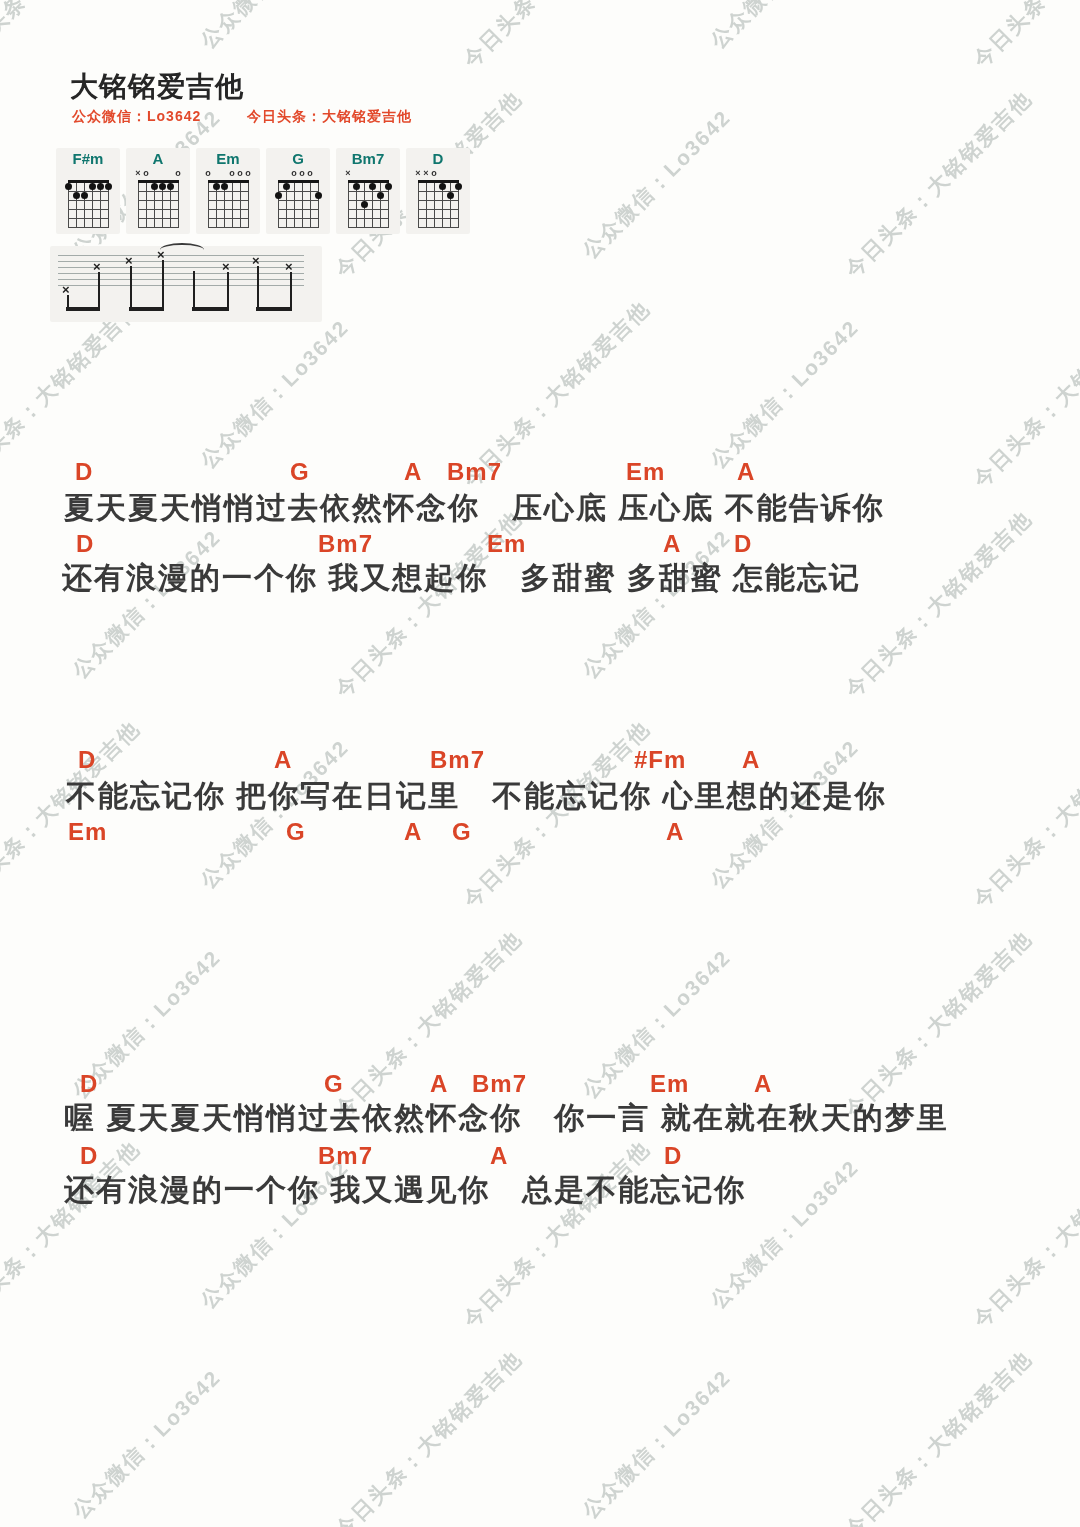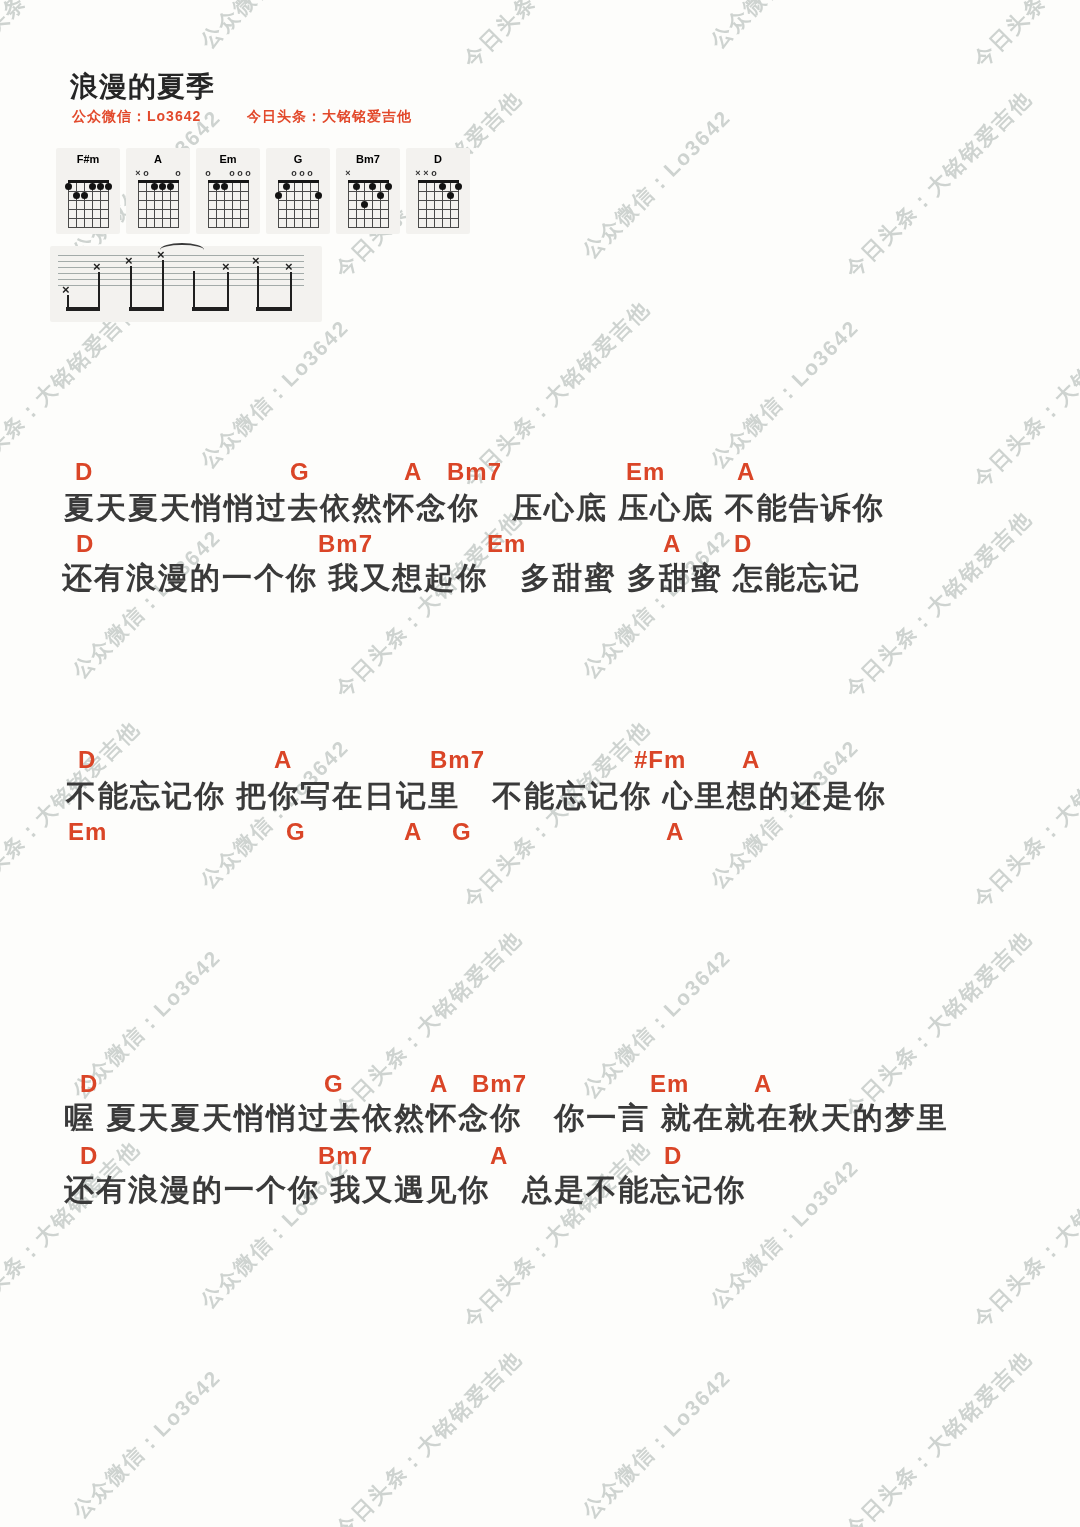--- a/index.html
+++ b/index.html
@@ -20,21 +20,21 @@
   }
   .credit{position:absolute;top:108px;font-size:14px;font-weight:bold;color:#e2492b;letter-spacing:1px;}
   .credit.wechat{left:72px;}
   .credit.toutiao{left:247px;}
   
   .chord-row{position:absolute;left:56px;top:148px;display:flex;gap:6px;}
   .chord-cell{
     width:64px;height:86px;background:#f3f2ef;border-radius:2px;
     text-align:center;position:relative;padding-top:3px;box-sizing:border-box;
   }
-  .chord-label{font-size:11px;font-weight:bold;color:#000000;height:16px;line-height:16px;}
+  .chord-label{font-size:15px;font-weight:bold;color:#0f766e;height:16px;line-height:16px;}
   .chord-grid{position:relative;width:41px;height:46px;margin:15px auto 0;}
   .chord-grid .string{position:absolute;top:0;width:1px;height:46px;background:#4a4a4a;}
   .chord-grid .fret{position:absolute;left:0;width:41px;height:1px;background:#4a4a4a;}
   .chord-grid .nut{position:absolute;left:0;top:-2px;width:41px;height:3px;background:#161616;}
   .chord-grid .marker{position:absolute;top:-14px;width:9px;font-size:9px;line-height:10px;color:#333;font-weight:bold;}
   .chord-grid .dot{position:absolute;width:7px;height:7px;border-radius:50%;background:#121212;}
   
   .rhythm{position:absolute;left:50px;top:246px;width:272px;height:76px;background:#f3f2ef;border-radius:2px;}
   .rhythm .staff-line{position:absolute;left:8px;width:246px;height:1px;background:#a3aba9;}
   .rhythm .beam{position:absolute;height:4px;background:#1f1f1f;top:61px;}
@@ -82,21 +82,21 @@
       <span style="left: 175px; top: 1220px;">公众微信：Lo3642</span>
       <span style="left: 430px; top: 1220px;">今日头条：大铭铭爱吉他</span>
       <span style="left: 685px; top: 1220px;">公众微信：Lo3642</span>
       <span style="left: 940px; top: 1220px;">今日头条：大铭铭爱吉他</span>
       <span style="left: 47px; top: 1430px;">公众微信：Lo3642</span>
       <span style="left: 302px; top: 1430px;">今日头条：大铭铭爱吉他</span>
       <span style="left: 557px; top: 1430px;">公众微信：Lo3642</span>
       <span style="left: 812px; top: 1430px;">今日头条：大铭铭爱吉他</span>
     </div>
 
-  <h1 class="title">浪漫的夏季</h1>
+  <h1 class="title">大铭铭爱吉他</h1>
   <div class="credit wechat">公众微信：Lo3642</div>
   <div class="credit toutiao">今日头条：大铭铭爱吉他</div>
 
   <div class="chord-row" id="chord-row">
       <div class="chord-cell">
         <div class="chord-label">F#m</div>
         <div class="chord-grid">
           <div class="string" style="left: 0px;"></div>
           <div class="string" style="left: 8px;"></div>
           <div class="string" style="left: 16px;"></div>

